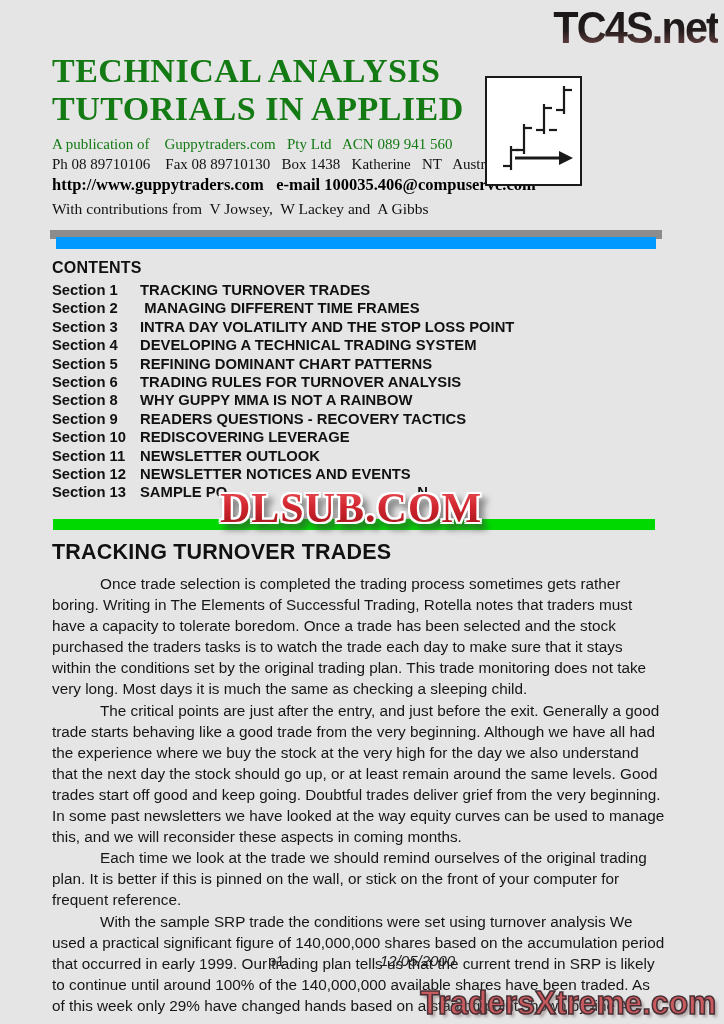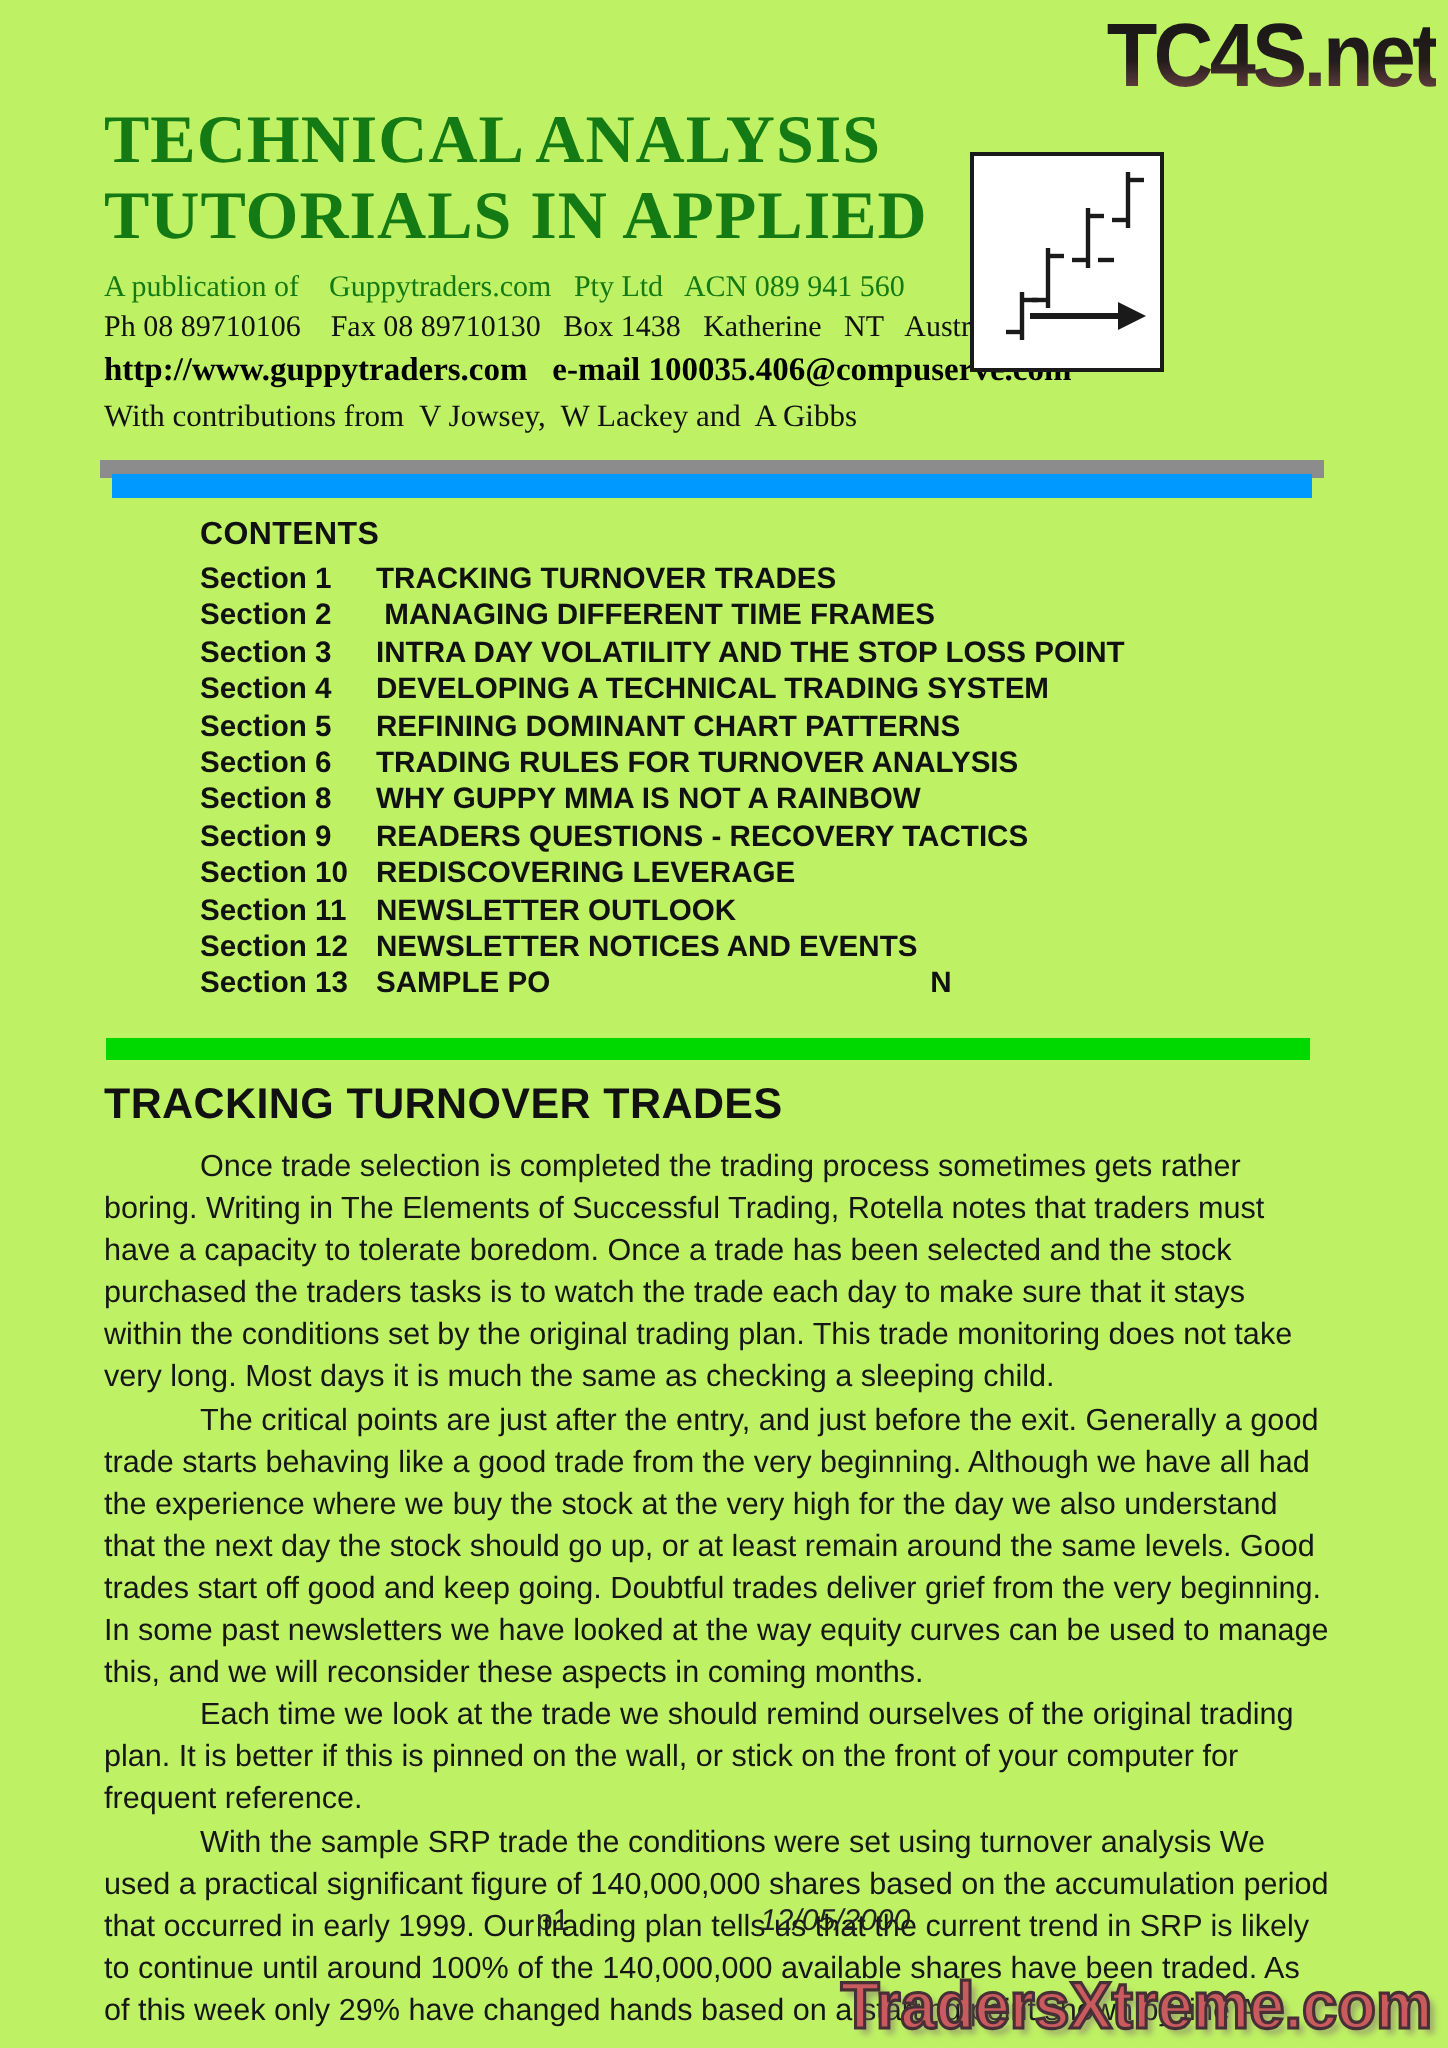--- a/index.html
+++ b/index.html
@@ -1,19 +1,19 @@
 <!DOCTYPE html>
 <html><head>
 <meta charset="utf-8">
 <style>
   html,body{margin:0;padding:0;background:#ffffff;}
   .page{
     position:relative;
     width:724px;height:1024px;
-    background:#bef264;
+    background:#e5e5e5;
     font-family:"Liberation Sans",sans-serif;
     color:#111;
     overflow:hidden;
   }
   
   .tc4s{
     position:absolute;top:2px;right:6px;
     font-family:"Liberation Sans",sans-serif;
     font-weight:bold;font-size:45px;letter-spacing:-2px;
     transform:scaleX(.92);transform-origin:right top;
@@ -51,21 +51,21 @@
   
   .logo-box{
     position:absolute;left:485px;top:76px;width:97px;height:110px;
     border:2px solid #1a1a1a;background:#fff;box-sizing:border-box;
   }
   
   .bar-gray{position:absolute;left:50px;top:230px;width:612px;height:9px;background:#8c8c8c;}
   .bar-blue{position:absolute;left:56px;top:237px;width:600px;height:12px;background:#0099ff;}
   .bar-green{position:absolute;left:53px;top:519px;width:602px;height:11px;background:#00d900;}
   
-  .contents{position:absolute;left:52px;top:259px;width:620px;margin-left:48px;}
+  .contents{position:absolute;left:52px;top:259px;width:620px;}
   .contents-heading{font-weight:bold;font-size:16px;letter-spacing:.2px;}
   .toc-list{margin-top:4px;}
   .toc-row{display:flex;line-height:18.4px;font-weight:bold;font-size:14.8px;align-items:center;}
   .toc-label{width:88px;flex:none;}
   .toc-title{white-space:pre-wrap;}
   .toc-tail{margin-left:190px;}
   
   .dlsub{
     position:absolute;left:220px;top:484px;z-index:5;
     font-family:"Liberation Serif",serif;font-weight:bold;
@@ -220,20 +220,21 @@
     </div>
 
     <div class="toc-row">
       <span class="toc-label">Section 13</span>
       <span class="toc-title">SAMPLE PO</span>
       <span class="toc-tail">N</span>
     </div>
   </div>
   </div>
 
+  <div class="dlsub">DLSUB.COM</div>
 
   <div class="bar-green"></div>
 
   <div class="article">
     <div class="article-heading">TRACKING TURNOVER TRADES</div>
     <div class="article-body">
         <p class="body-para">Once trade selection is completed the trading process sometimes gets rather boring. Writing in The Elements of Successful Trading, Rotella notes that traders must have a capacity to tolerate boredom. Once a trade has been selected and the stock purchased the traders tasks is to watch the trade each day to make sure that it stays within the conditions set by the original trading plan. This trade monitoring does not take very long.  Most days it is much the same as checking a sleeping child.</p>
         <p class="body-para">The critical points are just after the entry, and just before the exit. Generally a good trade starts behaving like a good trade from the very beginning. Although we have all had the experience where we buy the stock at the very high for the day we also understand that the next day the stock should go up, or at least remain around the same levels. Good trades start off good and keep going. Doubtful trades deliver grief from the very beginning. In some past newsletters we have looked at the way equity curves can be used to manage this, and we will reconsider these aspects in coming months.</p>
         <p class="body-para">Each time we look at the trade we should remind ourselves of the original trading plan. It is better if this is pinned on the wall, or stick on the front of your computer for frequent reference.</p>
         <p class="body-para">With the sample SRP trade the conditions were set using turnover analysis We used a practical significant figure of 140,000,000 shares based on the accumulation period that occurred in early 1999. Our trading plan tells us that the current trend in SRP is likely to continue until around 100% of the 140,000,000 available shares have been traded. As of this week only 29% have changed hands based on a starting point shown by line A.</p>

